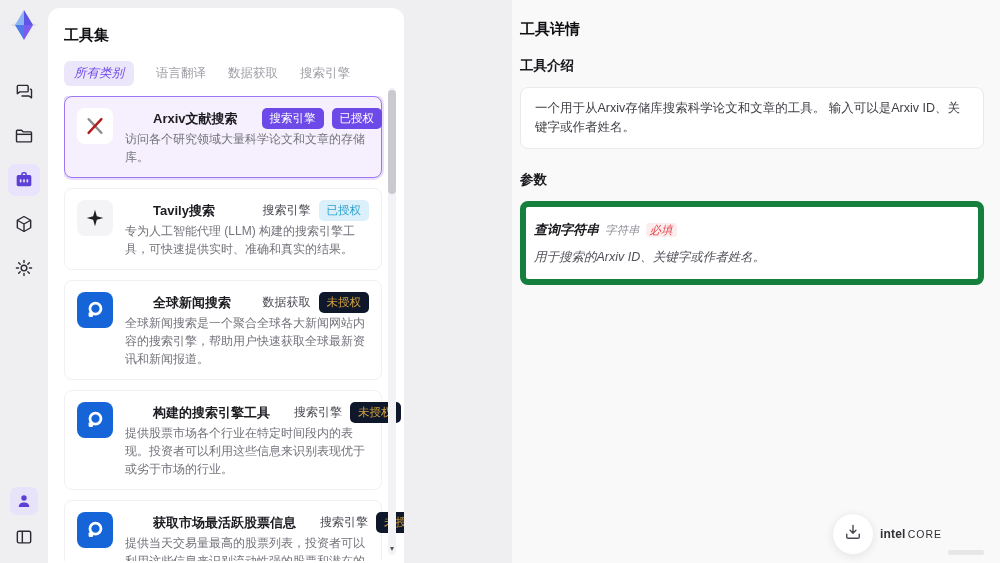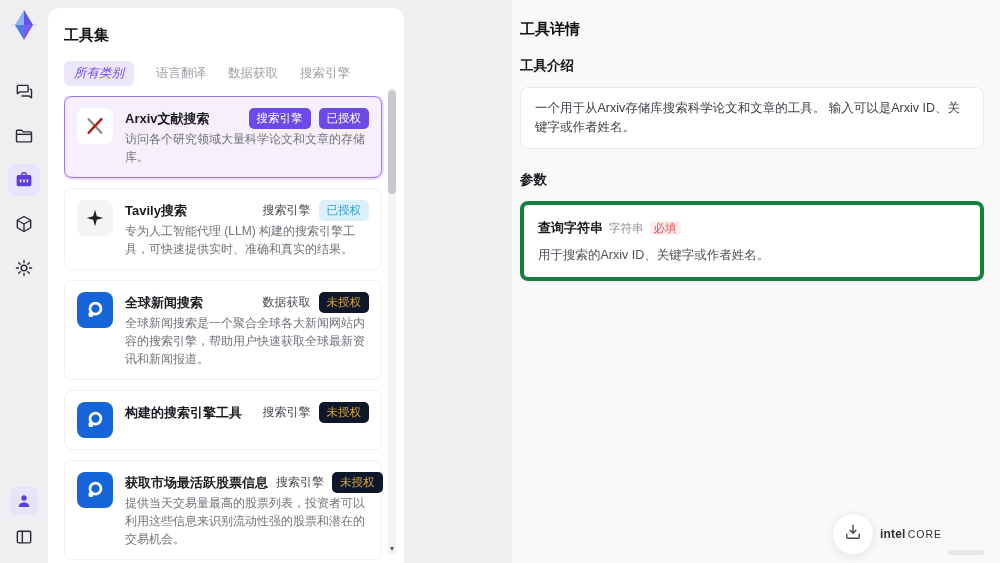--- a/index.html
+++ b/index.html
@@ -42,21 +42,21 @@
   }
   .card.selected { background:#F6F0FE; border-color:#9B78F2; box-shadow:0 0 0 2px #E8DEFB; }
   .tool-icon {
     width:36px; height:36px; border-radius:8px; flex:none;
     display:flex; align-items:center; justify-content:center;
     background:#F4F4F6; font-size:17px; color:#1f1f24;
   }
   .ic-arxiv { background:#ffffff; }
   .ic-news { background:#1565D8; }
   .card-body { flex:1; min-width:0; }
-  .row1 { display:flex; align-items:center; justify-content:space-between; gap:8px; }
+  .row1 { display:flex; align-items:center; justify-content:space-between; gap:24px;margin-left:28px; }
   .tool-name { font-weight:bold; font-size:13px; color:#1B1B20; white-space:nowrap; }
   .badges { display:flex; gap:8px; align-items:center; flex:none; }
   .chip { font-size:11.5px; padding:3px 8px; border-radius:5px; white-space:nowrap; }
   .chip-purple { background:#6D4AE8; color:#fff; }
   .chip-blue   { background:#DBF0FA; color:#2FA2CF; }
   .chip-yellow { background:#0f172a; color:#D2A23E; }
   .cat-plain   { font-size:12px; color:#4A4A52; white-space:nowrap; }
   .tool-desc { font-size:12px; color:#73737B; line-height:1.5; margin-top:1px; }
 
   .scrollbar {
@@ -76,22 +76,23 @@
     background:#F9F9FA; padding:20px 16px 0 8px;
   }
   .details-title { font-size:15px; font-weight:bold; color:#101014; }
   .section-heading { font-size:13.5px; font-weight:bold; color:#18181C; margin-top:18px; }
   .intro-card {
     margin-top:12px; background:#fff; border:1px solid #E9E9EC; border-radius:8px;
     padding:11px 14px; font-size:12.5px; color:#3E3E45; line-height:1.5;
   }
   .params-heading { margin-top:22px; }
   .param-card {
-    margin-top:12px; background:#fff; border:4px solid #15803d; border-radius:8px;
-    padding:13px 14px;
+    margin-top:12px; background:#fff; border:6px solid #15803d; border-radius:8px;
+    padding:13px 8px;
+    font-style:italic;
   }
   .param-name { font-weight:bold; font-size:13px; color:#18181C; }
   .param-type { font-size:11.5px; color:#8E8E97; margin-left:6px; }
   .param-req  { font-size:11.5px; color:#E5484D; margin-left:6px; background:#FCEEEF; padding:1px 4px; border-radius:3px; }
   .param-desc { margin-top:10px; font-size:12.5px; color:#4F4F57; }
 
   
   .corner { position:absolute; right:14px; bottom:8px; display:flex; flex-direction:row; align-items:center; gap:6px; }
   .dl-btn {
     width:42px; height:42px; border-radius:50%; background:#fff; border:1px solid #EFEFF2;
@@ -239,20 +240,21 @@
           </svg>
         </div>
     <div class="card-body">
       <div class="row1">
         <span class="tool-name">构建的搜索引擎工具</span>
         <span class="badges">
           <span class="cat cat-plain">搜索引擎</span>
           <span class="auth chip chip-yellow">未授权</span>
         </span>
       </div>
+      <div class="tool-desc">提供股票市场各个行业在特定时间段内的表现。投资者可以利用这些信息来识别表现优于或劣于市场的行业。</div>
     </div>
   </div>
 
   <div class="card">
     <div class="tool-icon ic-news">
           <svg viewBox="0 0 24 24" width="22" height="22">
             <circle cx="12.5" cy="10.5" r="6" fill="none" stroke="#fff" stroke-width="3"></circle>
             <rect x="5" y="14.5" width="5" height="5" rx="1.2" fill="#fff"></rect>
           </svg>
         </div>

